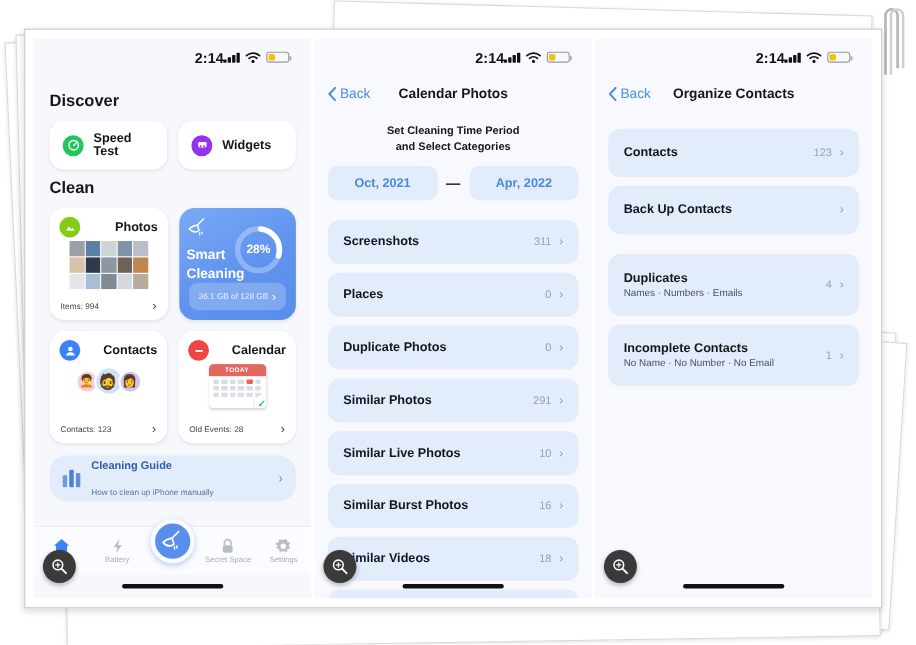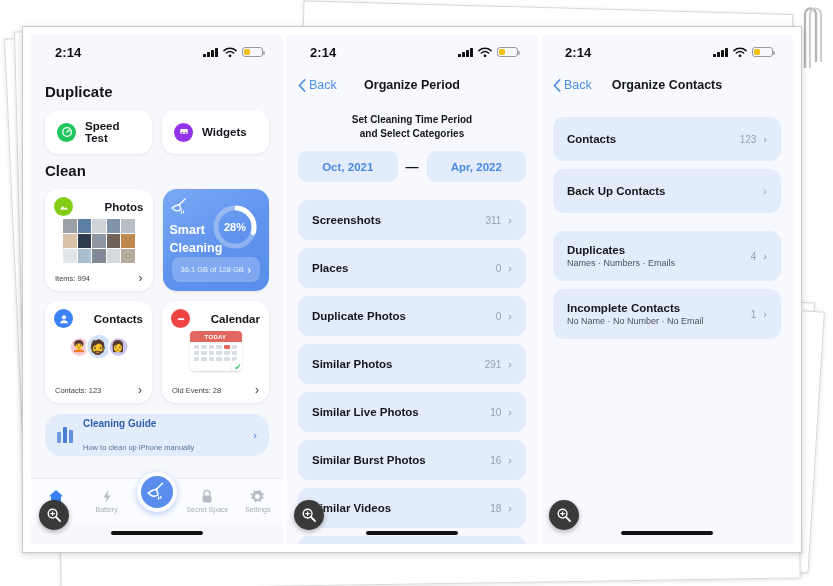--- a/index.html
+++ b/index.html
@@ -57,21 +57,21 @@
   }
   .panels { position: relative; width: 100%; height: 100%;
     display: flex; gap: 3px; overflow: hidden; }
   .panel { position: relative; flex: 1 1 0; height: 100%; overflow: hidden; }
   .panel-home     { background: #f7f8fc; }
   .panel-photos   { background: #f7f9fe; }
   .panel-contacts { background: #f7f9fe; }
 
   
   .statusbar { height: 34px; display: flex; align-items: center;
-    justify-content: space-between; padding: 0 20px 0 24px; }
+    justify-content: flex-end; padding: 0 20px 0 24px; }
   .status-time { font-size: 13px; font-weight: 700; color: #111; letter-spacing: .1px; }
   .status-right { display: flex; align-items: center; gap: 5px; }
   .bars { display: flex; align-items: flex-end; gap: 1.4px; height: 10px; }
   .bars i { display:block; width: 2.6px; background:#111; border-radius:.6px; }
   .bars i:nth-child(1){height:3.5px} .bars i:nth-child(2){height:5.5px}
   .bars i:nth-child(3){height:7.5px} .bars i:nth-child(4){height:9.5px}
   .batt { position: relative; width: 21px; height: 10.5px; border: 1.2px solid #9a9a9a;
     border-radius: 3px; }
   .batt::after { content:""; position:absolute; right:-3.2px; top:3px; width:1.8px;
     height:4px; background:#b5b5b5; border-radius:0 1px 1px 0; }
@@ -186,21 +186,21 @@
   .list { padding: 4px 12px 0 12px; }
   .hint { text-align:center; font-size: 10px; font-weight: 700; color:#14161c;
     line-height: 1.35; margin: 8px 0 11px; }
   .period { display:flex; align-items:center; gap: 8px; margin-bottom: 18px; }
   .period-btn { flex:1 1 0; height: 31px; border-radius: 9px; background:#e3ecfb;
     color:#4a8ae0; font-size: 11.5px; font-weight: 700;
     display:flex; align-items:center; justify-content:center; cursor:pointer; }
   .period-dash { color:#14161c; font-size: 13px; font-weight:700; }
   .lrow { height: 40px; border-radius: 11px; background:#e3ecfb; margin-bottom: 8px;
     display:flex; align-items:center; padding: 0 14px; cursor:pointer; }
-  .lrow.tall { height: 50px; }
+  .lrow.tall { height: 56px; }
   .lrow-main { flex:1; min-width:0; }
   .lrow-title { font-size: 11.5px; font-weight: 700; color:#14161c; }
   .lrow-sub { font-size: 9px; color:#4b5160; margin-top: 2px; }
   .lrow-cnt { font-size: 10px; color:#97a0b2; margin-right: 7px; }
   .lrow .chev { color:#8e98ab; font-size: 11px; }
   .gap { height: 10px; }
 
   
   .zoombtn { position:absolute; left: 8px; bottom: 14px; width: 30px; height: 30px;
     border-radius: 50%; background:#3a3a3a; display:flex; align-items:center;
@@ -248,21 +248,21 @@
               <path d="M3.4 6a5.6 5.6 0 0 1 7.2 0" fill="none" stroke="#111" stroke-width="1.6" stroke-linecap="round"></path>
               <circle cx="7" cy="8.8" r="1.4" fill="#111"></circle>
             </svg>
             <div class="batt">
                 <b></b>
               </div>
           </div>
         </div>
 
         <div class="p1-body">
-          <div class="sec-title">Duplicate</div>
+          <div class="sec-title">Discover</div>
 
           <div class="row2">
             <div class="tile tile-sm">
               <div class="round-ico ico-green">
                 <svg width="12" height="12" viewBox="0 0 12 12">
                     <circle cx="6" cy="6" r="4.3" fill="none" stroke="#fff" stroke-width="1.3"></circle>
                     <path d="M6 6 L8.3 4" stroke="#fff" stroke-width="1.3" stroke-linecap="round"></path>
                   </svg>
               </div>
               <span>Speed Test</span>
@@ -486,21 +486,21 @@
           </div>
         </div>
 
         <div class="navbar">
           <div class="nav-back">
             <svg width="8" height="13" viewBox="0 0 8 13">
               <path d="M6.6 1 L1.4 6.5 L6.6 12" fill="none" stroke="#4a90e2" stroke-width="1.8" stroke-linecap="round" stroke-linejoin="round"></path>
             </svg>
             <span>Back</span>
           </div>
-          <div class="nav-title">Organize Period</div>
+          <div class="nav-title">Calendar Photos</div>
         </div>
 
         <div class="list">
           <div class="hint">
             <div>Set Cleaning Time Period</div>
             <div>and Select Categories</div>
           </div>
 
           <div class="period">
             <div class="period-btn">Oct, 2021</div>

